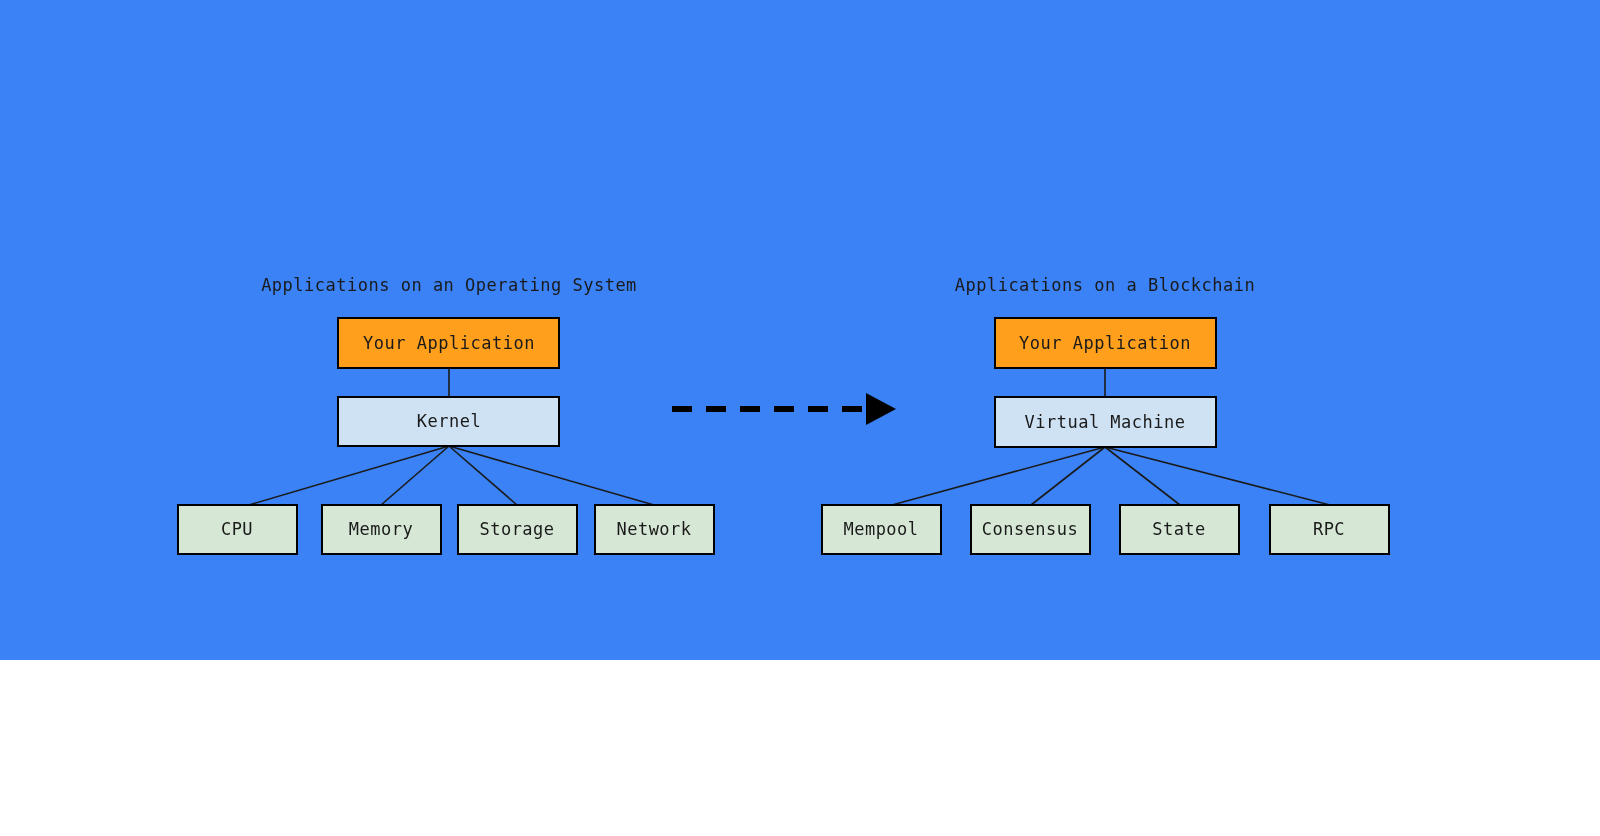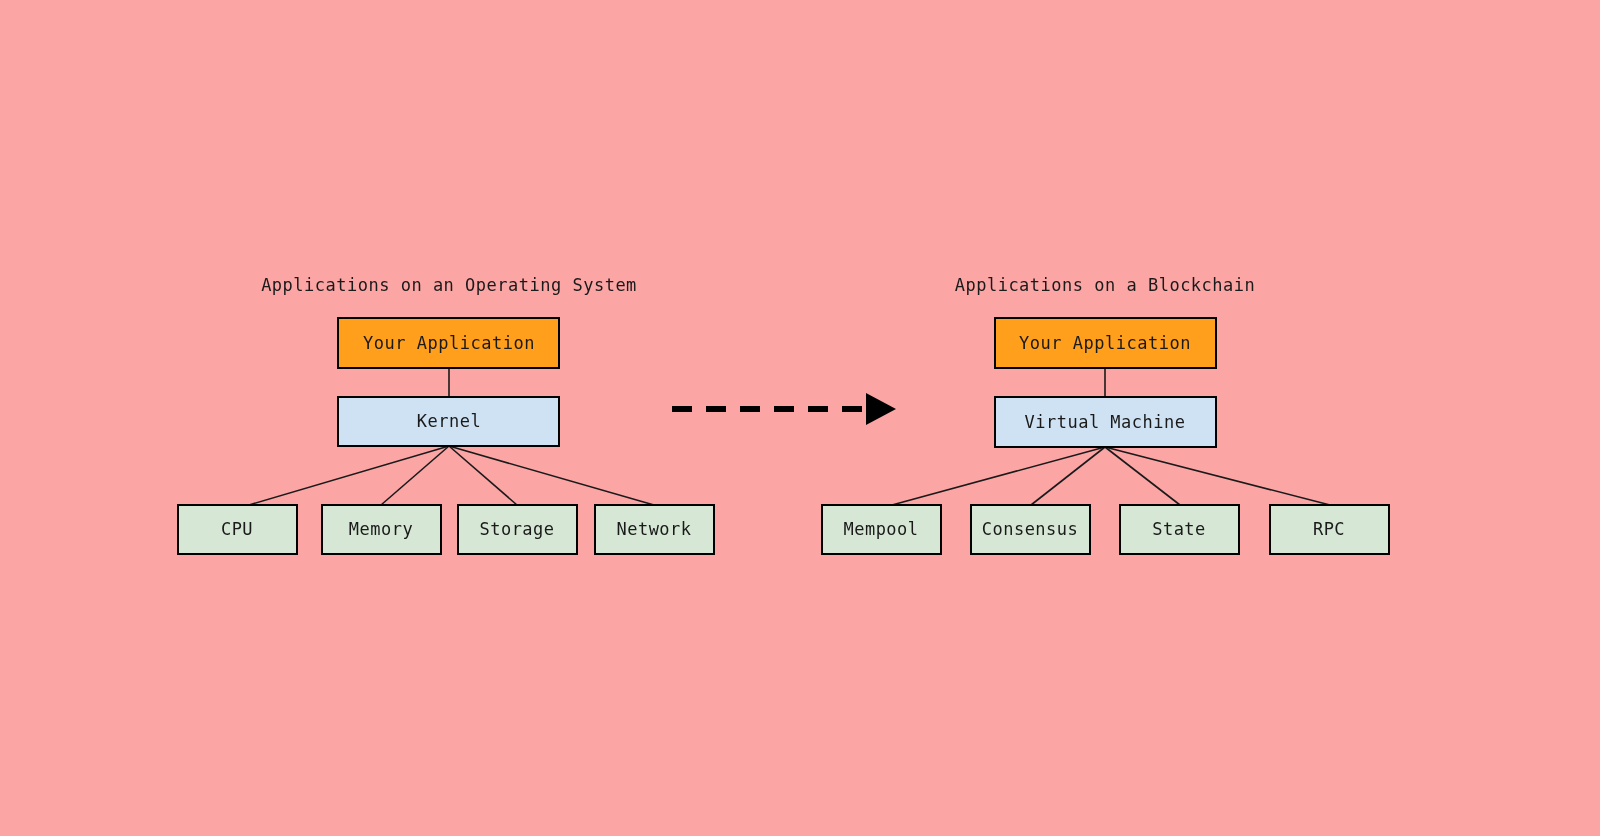--- a/index.html
+++ b/index.html
@@ -9,22 +9,22 @@
   }
   body {
     width: 1600px;
     height: 836px;
     overflow: hidden;
     font-family: "DejaVu Sans Mono", "Liberation Mono", monospace;
   }
   #diagram-root {
     position: relative;
     width: 1600px;
-    height: 836px;
-    background: #fca5a5;
+    height: 660px;
+    background: #3b82f6;
   }
   svg#diagram-svg {
     position: absolute;
     left: 0;
     top: 0;
     width: 1600px;
     height: 836px;
     display: block;
   }
   .group-title {

